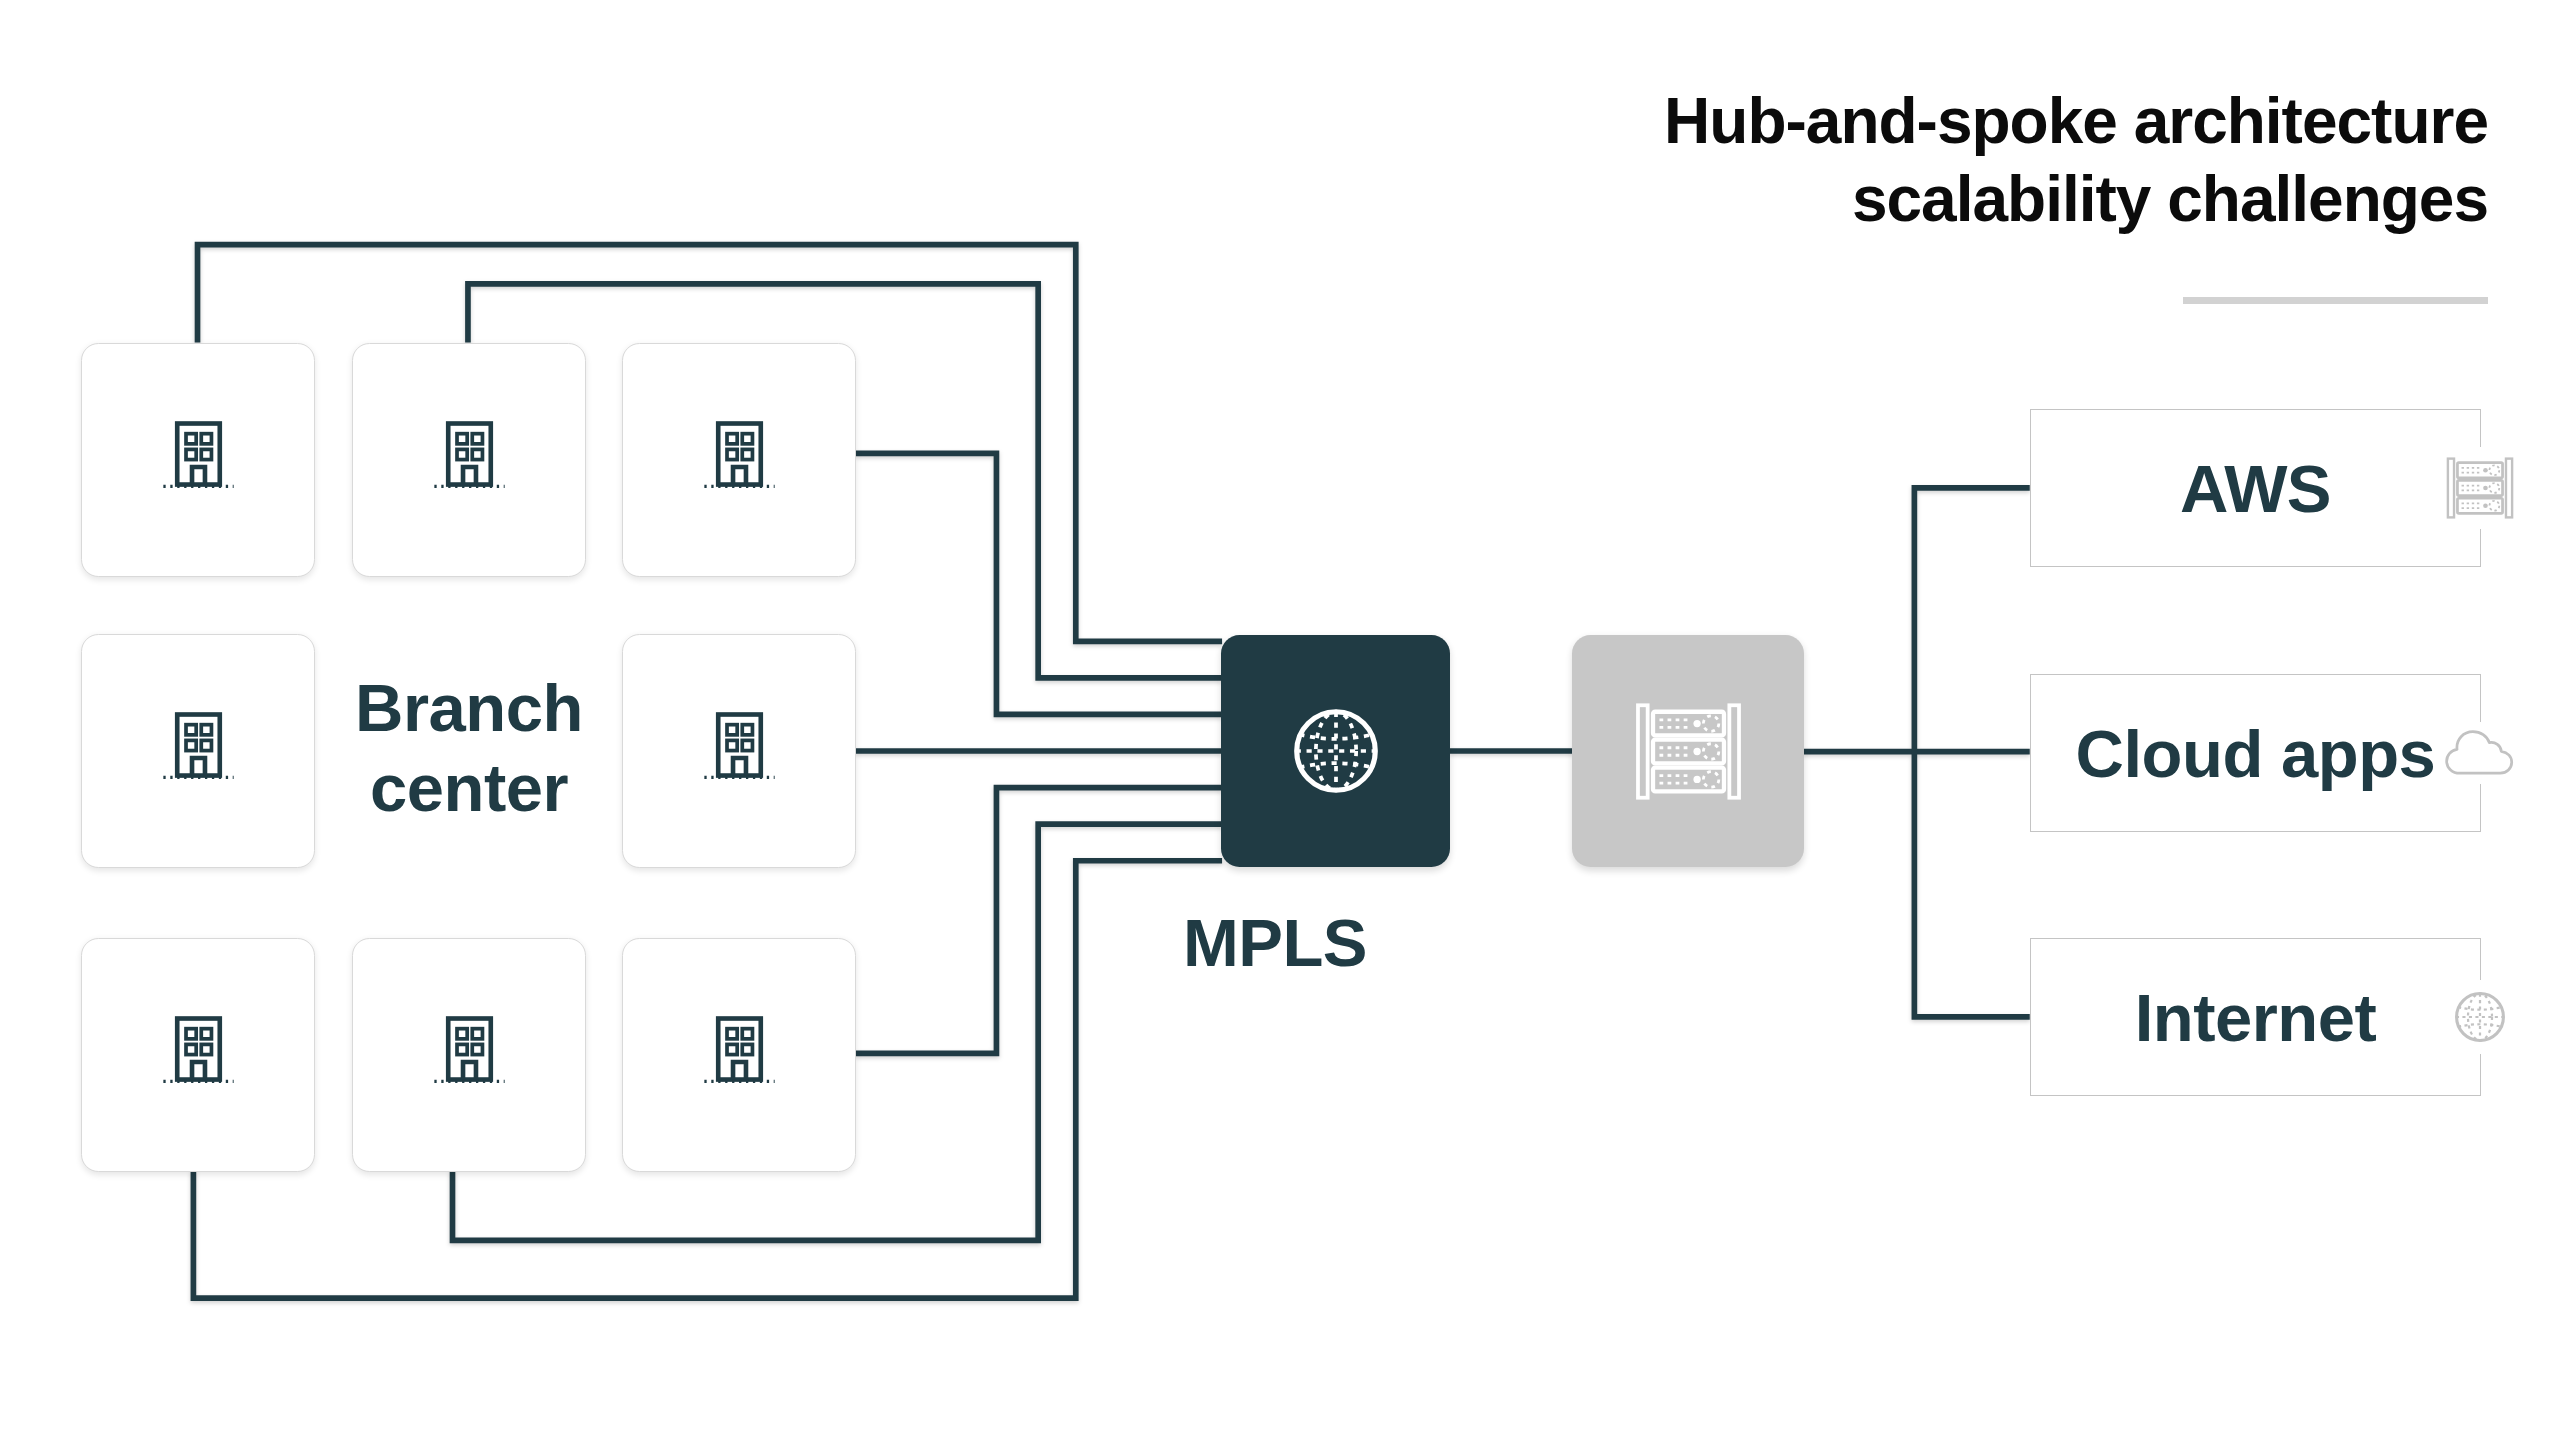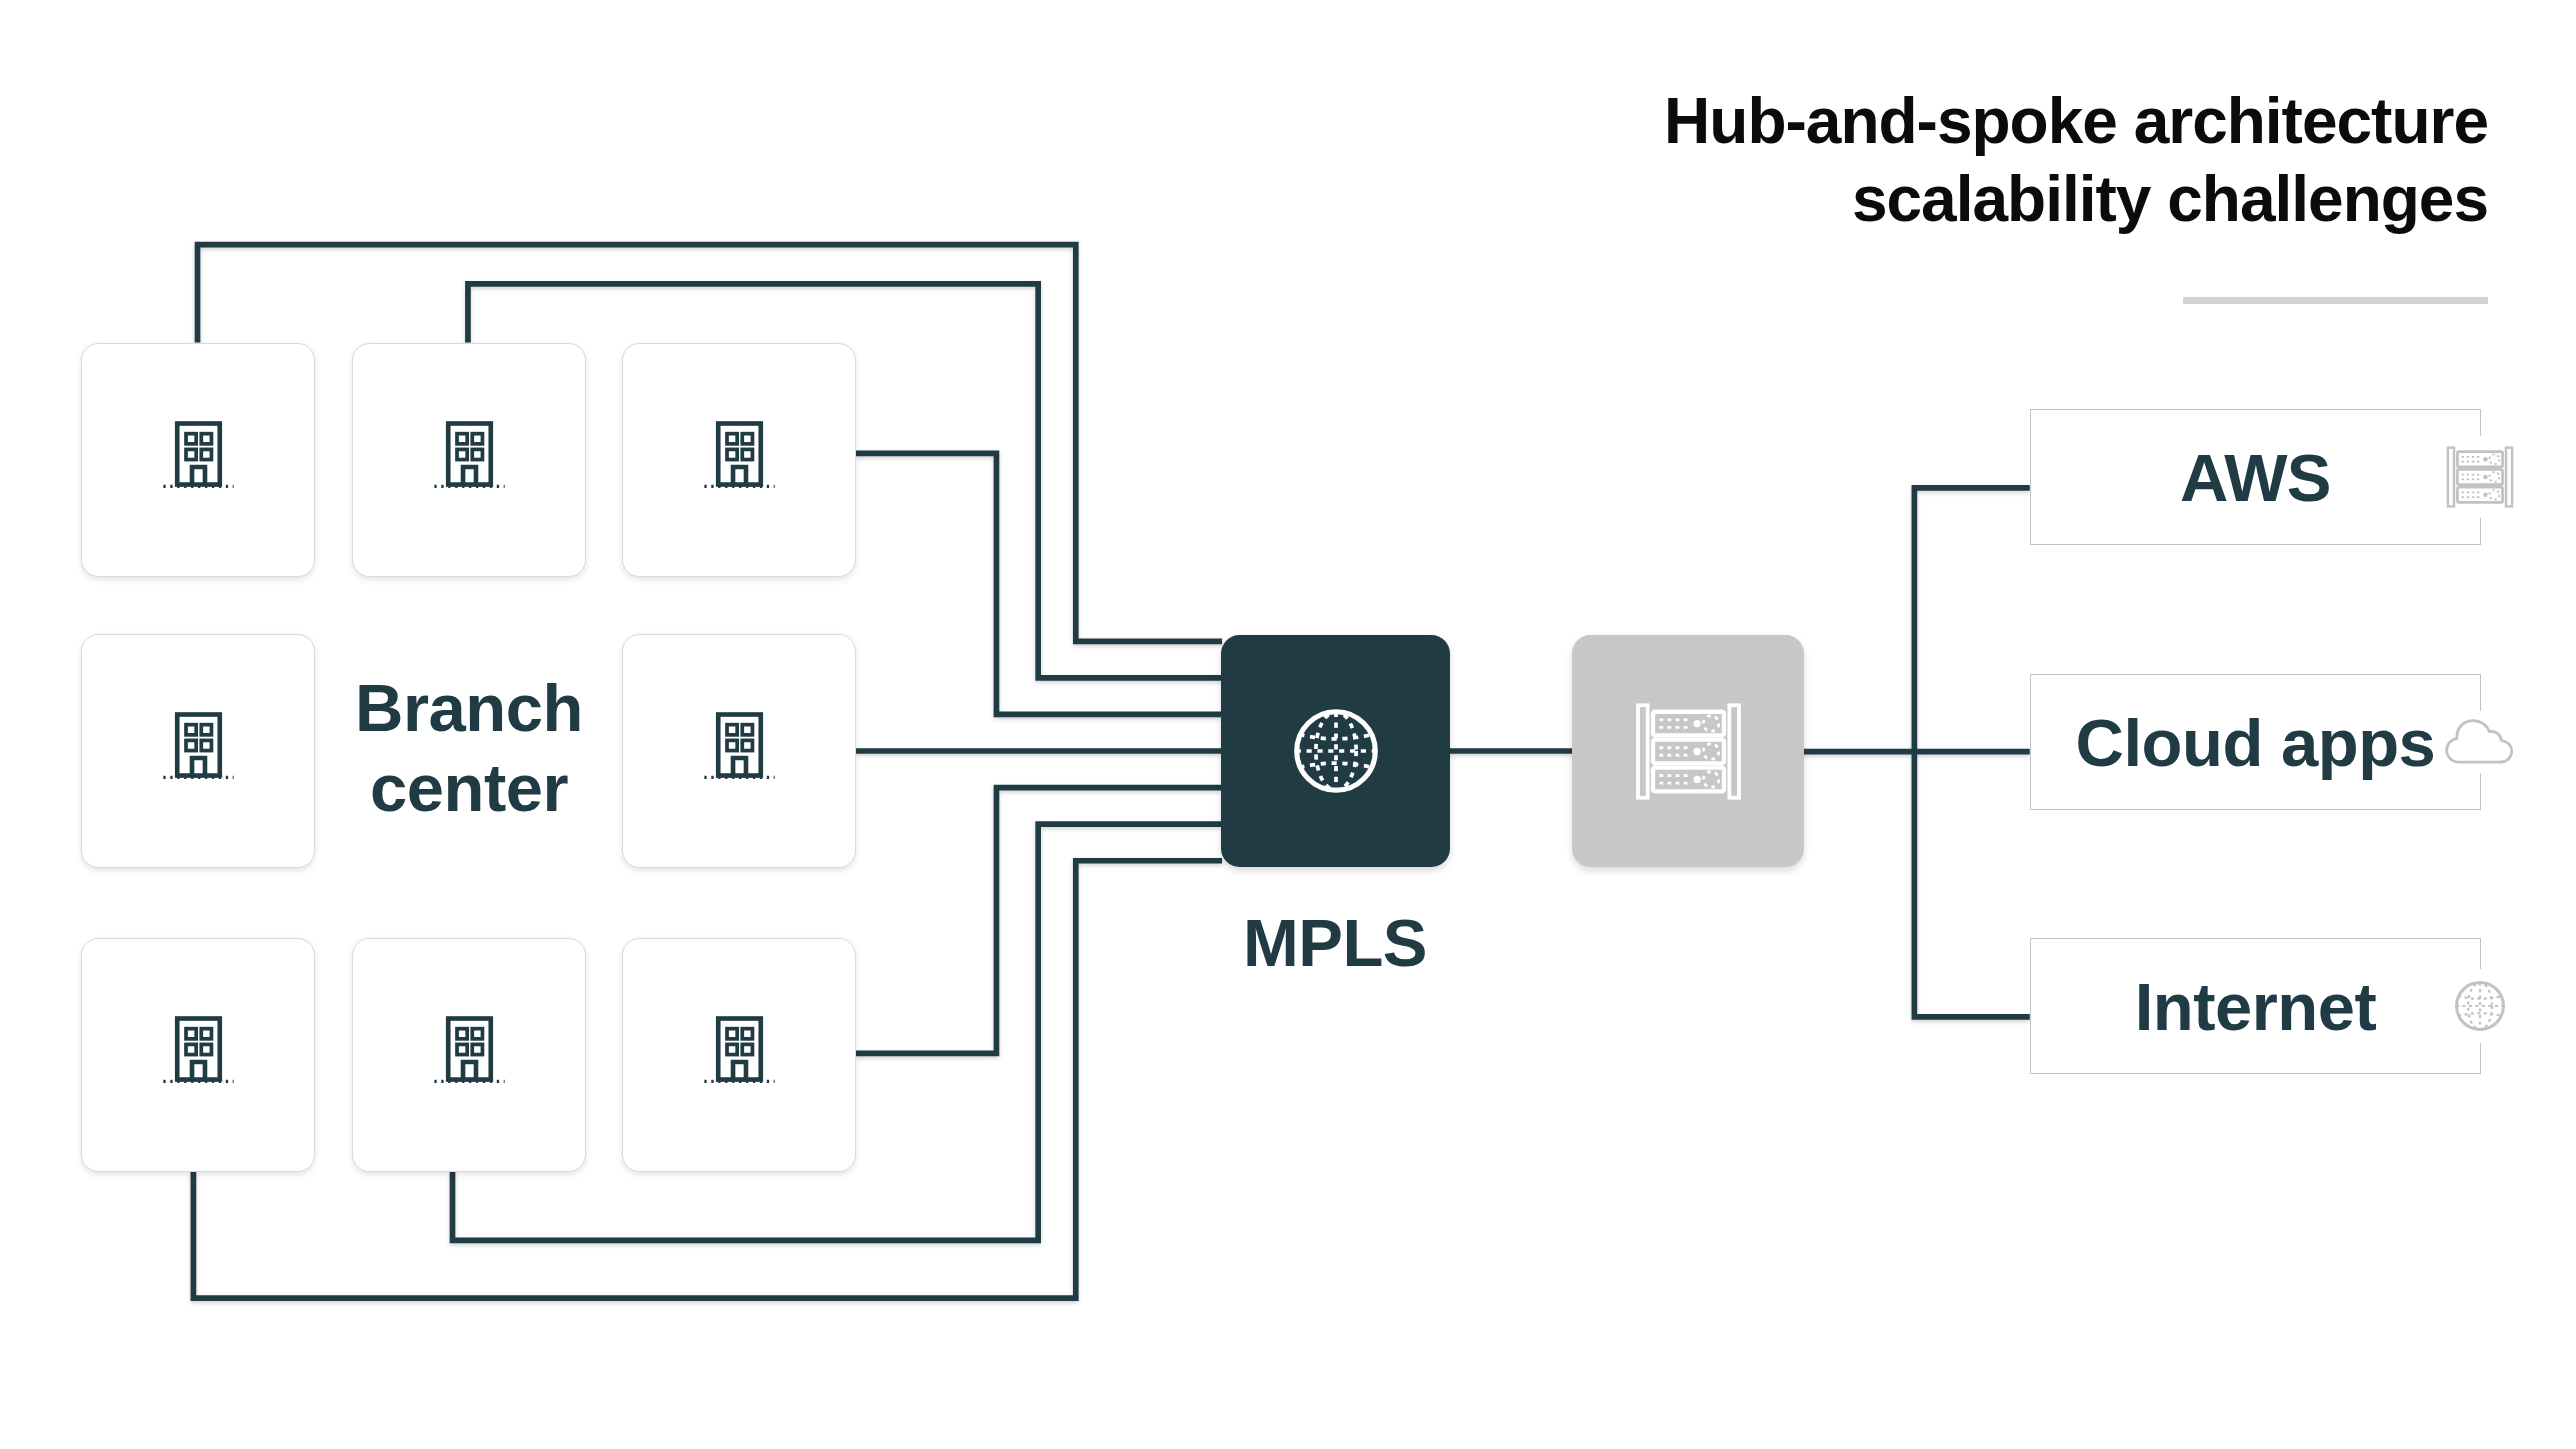--- a/index.html
+++ b/index.html
@@ -50,21 +50,21 @@
 
   
   .diagram-label{
     position:absolute;color:var(--ink);font-weight:700;
     font-size:67px;line-height:1.2;text-align:center;white-space:pre-line;
     letter-spacing:-0.5px;
   }
 
   
   .dest-box{
-    position:absolute;left:2030px;width:451px;height:136px;
+    position:absolute;left:2030px;width:451px;height:158px;
     background:#fff;border:1.5px solid var(--box-border);
     display:flex;align-items:center;justify-content:center;
   }
   .dest-label{
     color:var(--ink);font-weight:700;font-size:67px;letter-spacing:-0.5px;
   }
   .dest-icon{
     position:absolute;top:50%;transform:translateY(-50%);
     background:#fff;display:flex;align-items:center;justify-content:center;
     color:var(--icon-gray);
@@ -212,21 +212,21 @@
   </div>
 
   <div class="diagram-label" style="left:326px;top:668px;width:286px">Branch
 center</div>
 
   <div class="node node-dark" style="left:1221px;top:635px">
     <svg viewBox="0 0 240 240" width="124" height="124">
         <use href="#sym-globe"></use>
       </svg>
   </div>
-  <div class="diagram-label" style="left:1200px;top:903px;width:270px">MPLS</div>
+  <div class="diagram-label" style="left:1140px;top:903px;width:270px">MPLS</div>
 
   <div class="node node-gray" style="left:1572px;top:635px;width:232px">
     <svg viewBox="0 0 250 250" width="129" height="129">
         <use href="#sym-rack"></use>
       </svg>
   </div>
 
   <div class="dest-box" style="top:409px">
     <span class="dest-label">AWS</span>
     <span class="dest-icon rack">

